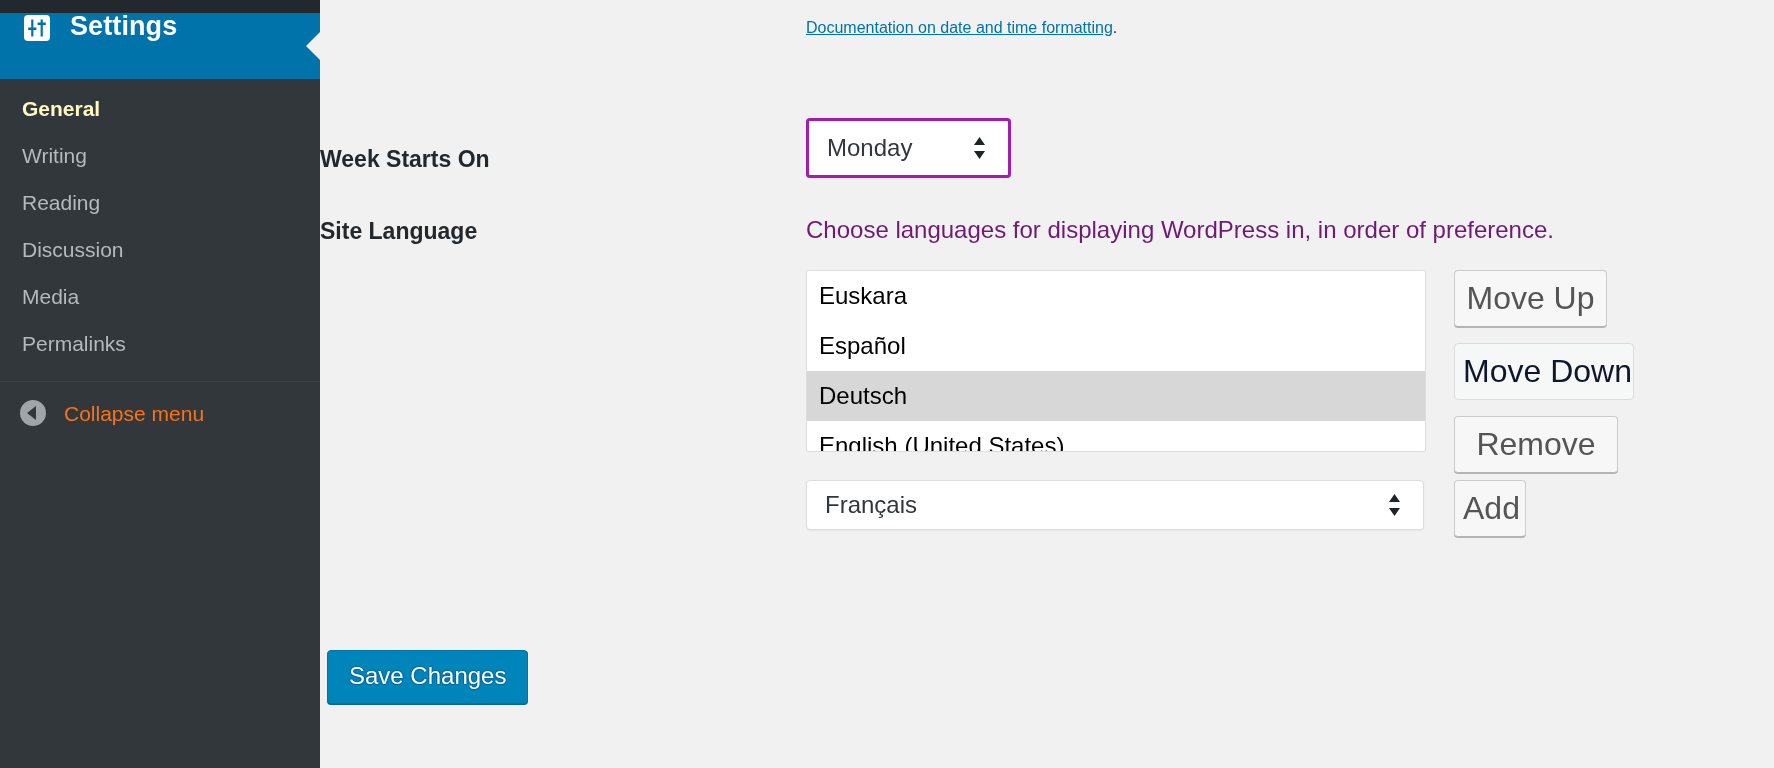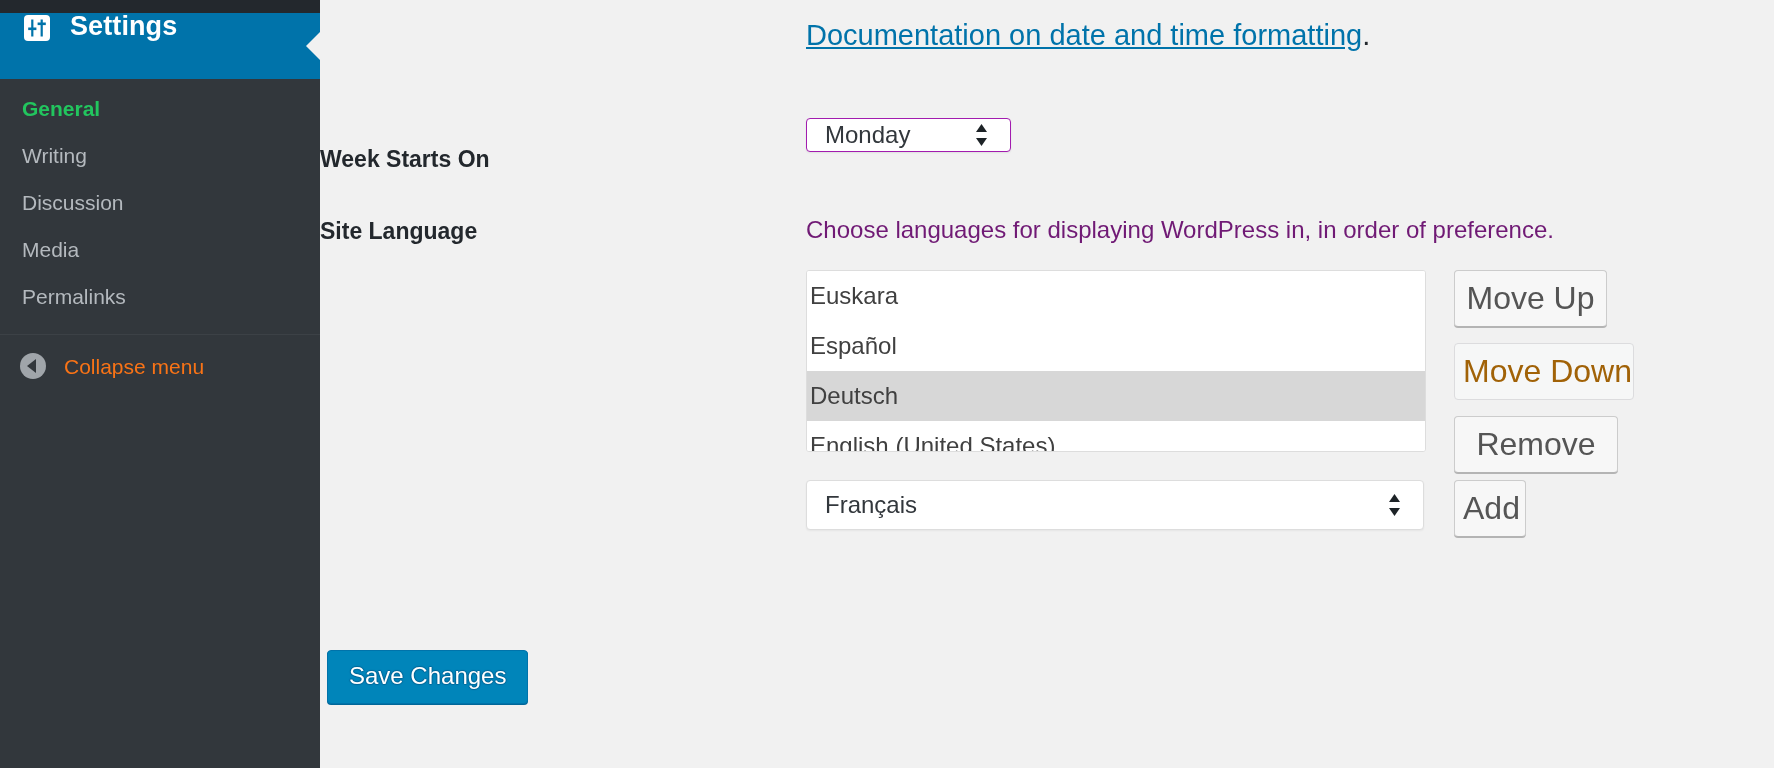--- a/index.html
+++ b/index.html
@@ -90,21 +90,21 @@
   .submenu-item {
     display: block;
     font-size: 21px;
     line-height: 1;
     padding: 13px 0 13px 22px;
     color: #b4b9be;
     text-decoration: none;
     white-space: nowrap;
   }
   .submenu-item.current {
-    color: #22c55e;
+    color: #fef9c3;
     font-weight: bold;
   }
 
   .sidebar-rest {
     background: #32373c;
   }
   .collapse-row {
     display: flex;
     align-items: center;
     padding: 16px 0 16px 18px;
@@ -131,21 +131,21 @@
     top: 0; left: 320px;
     right: 0; bottom: 0;
     background: #f1f1f1;
     padding: 0;
   }
 
   .doc-link-row {
     position: absolute;
     left: 486px;
     top: 18px;
-    font-size: 29px;
+    font-size: 16px;
     line-height: 1.2;
     color: #23282d;
     text-align: center;
   }
   .doc-link {
     color: #0073aa;
     text-decoration: underline;
   }
   .doc-period { color: #23282d; }
 
@@ -164,23 +164,23 @@
   }
 
   
   .row-week { top: 110px; left: 0; }
   .row-week .field-label { left: 0px; top: 36px; }
   .select-week {
     position: absolute;
     left: 486px;
     top: 8px;
     width: 205px;
-    height: 34px;
+    height: 60px;
     background: #fff;
-    border: 1px solid #a21caf;
+    border: 3px solid #a21caf;
     border-radius: 4px;
     box-shadow: 0 1px 2px rgba(0,0,0,.07);
   }
   .select-text {
     position: absolute;
     left: 18px;
     top: 50%;
     transform: translateY(-50%);
     font-size: 24px;
     color: #32373c;
@@ -214,23 +214,23 @@
     height: 182px;
     background: #fff;
     border: 1px solid #ddd;
     border-radius: 3px;
     overflow: hidden;
     box-shadow: inset 0 1px 2px rgba(0,0,0,.04);
   }
   .listbox-item {
     height: 50px;
     line-height: 50px;
-    padding-left: 3px;
+    padding-left: 12px;
     font-size: 24px;
-    color: #404040;
+    color: #000000;
     white-space: nowrap;
     background: #fff;
   }
   .listbox-item.selected {
     background: #d7d7d7;
   }
 
   .sidebtns {
     position: absolute;
     left: 1134px;
@@ -246,21 +246,21 @@
     color: #555;
     font-size: 32px;
     font-family: "Liberation Sans", sans-serif;
     padding: 9px 8px;
     margin-bottom: 16px;
     text-align: center;
     box-shadow: 0 1px 0 #b4b4b4;
     white-space: nowrap;
   }
   .btn.disabled {
-    color: #a16207;
+    color: #0f172a;
     border-color: #dcdcde;
     border-bottom-color: #dcdcde;
     box-shadow: none;
     background: #f6f7f7;
   }
   .btn.w-moveup  { width: 153px; }
   .btn.w-movedn  { width: 180px; }
   .btn.w-remove  { width: 164px; }
 
   .addrow {
@@ -325,20 +325,21 @@
             <rect x="18.6" y="6.5" width="2.2" height="17" fill="#0073aa"></rect>
             <rect x="15.6" y="9.5" width="8.2" height="2.6" fill="#0073aa"></rect>
           </svg>
         </span>
         <span class="menu-head-title">Settings</span>
       </div>
 
       <div class="submenu">
         <a class="submenu-item current" href="#">General</a>
         <a class="submenu-item" href="#">Writing</a>
+        <a class="submenu-item" href="#">Reading</a>
         <a class="submenu-item" href="#">Discussion</a>
         <a class="submenu-item" href="#">Media</a>
         <a class="submenu-item" href="#">Permalinks</a>
       </div>
 
       <div class="sidebar-rest">
         <a class="collapse-row" href="#">
           <span class="collapse-icon">
             <svg viewBox="0 0 30 30" width="30" height="30" aria-hidden="true">
               <circle cx="15" cy="15" r="13" fill="#a0a5aa"></circle>

